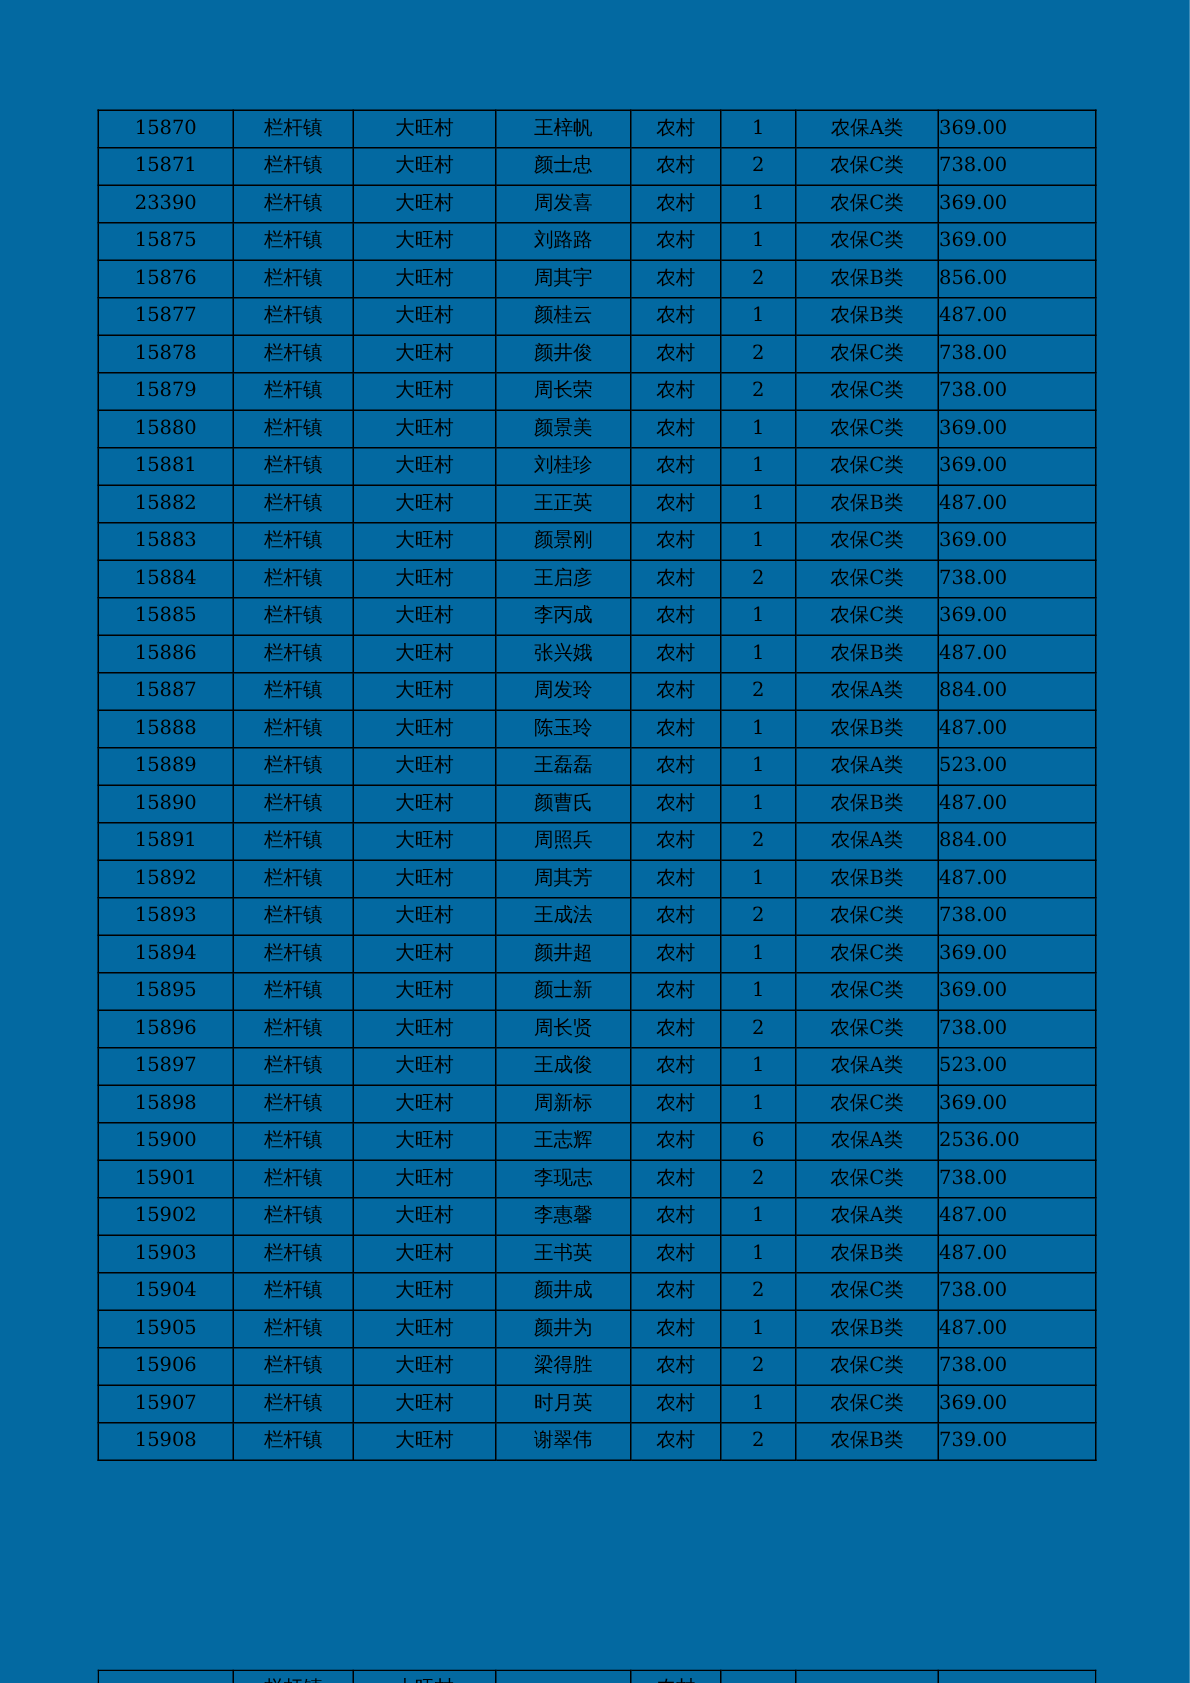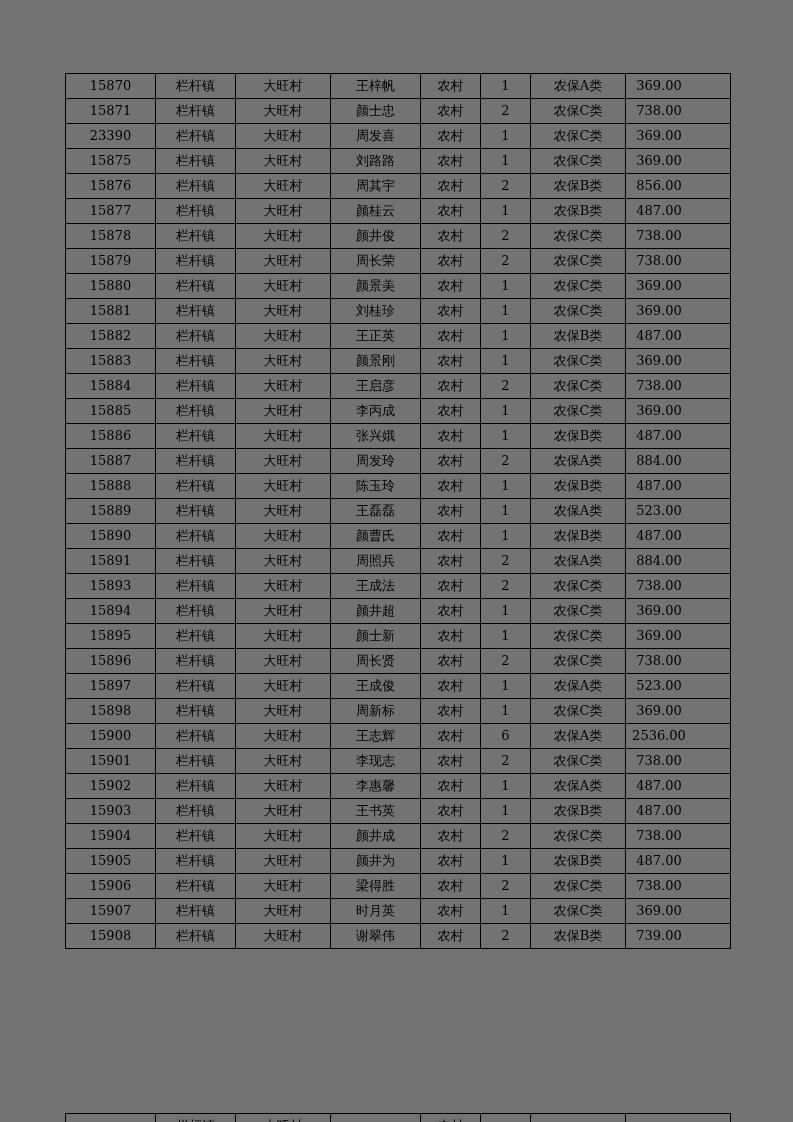--- a/index.html
+++ b/index.html
@@ -6,38 +6,38 @@
   html, body { margin: 0; padding: 0; }
   body {
     width: 793px;
     height: 1122px;
     background: #ffffff;
     font-family: "DejaVu Serif", "Liberation Serif", serif;
     color: #000000;
     position: relative;
     overflow: hidden;
   }
-  .page { position: absolute; inset: 0; background: #737373; }
+  .page { position: absolute; inset: 0; background: #0369a1; }
 
   table.roster {
     border-collapse: collapse;
     table-layout: fixed;
   }
   .roster td {
     border: 1px solid #000000;
     height: 24px;
     font-size: 13px;
     line-height: 24px;
     text-align: center;
     vertical-align: middle;
     white-space: nowrap;
     overflow: hidden;
     padding: 0;
   }
-  .roster td.c8 { text-align: center; padding-right: 38px; }
+  .roster td.c8 { text-align: left; padding-right: 38px; }
 
   col.c1 { width: 90px; }
   col.c2 { width: 80px; }
   col.c3 { width: 95px; }
   col.c4 { width: 90px; }
   col.c5 { width: 60px; }
   col.c6 { width: 50px; }
   col.c7 { width: 95px; }
   col.c8 { width: 105px; }
 
@@ -262,20 +262,30 @@
             <td class="c1">15891</td>
             <td class="c2">栏杆镇</td>
             <td class="c3">大旺村</td>
             <td class="c4">周照兵</td>
             <td class="c5">农村</td>
             <td class="c6">2</td>
             <td class="c7">农保A类</td>
             <td class="c8">884.00</td>
           </tr>
           <tr>
+            <td class="c1">15892</td>
+            <td class="c2">栏杆镇</td>
+            <td class="c3">大旺村</td>
+            <td class="c4">周其芳</td>
+            <td class="c5">农村</td>
+            <td class="c6">1</td>
+            <td class="c7">农保B类</td>
+            <td class="c8">487.00</td>
+          </tr>
+          <tr>
             <td class="c1">15893</td>
             <td class="c2">栏杆镇</td>
             <td class="c3">大旺村</td>
             <td class="c4">王成法</td>
             <td class="c5">农村</td>
             <td class="c6">2</td>
             <td class="c7">农保C类</td>
             <td class="c8">738.00</td>
           </tr>
           <tr>

